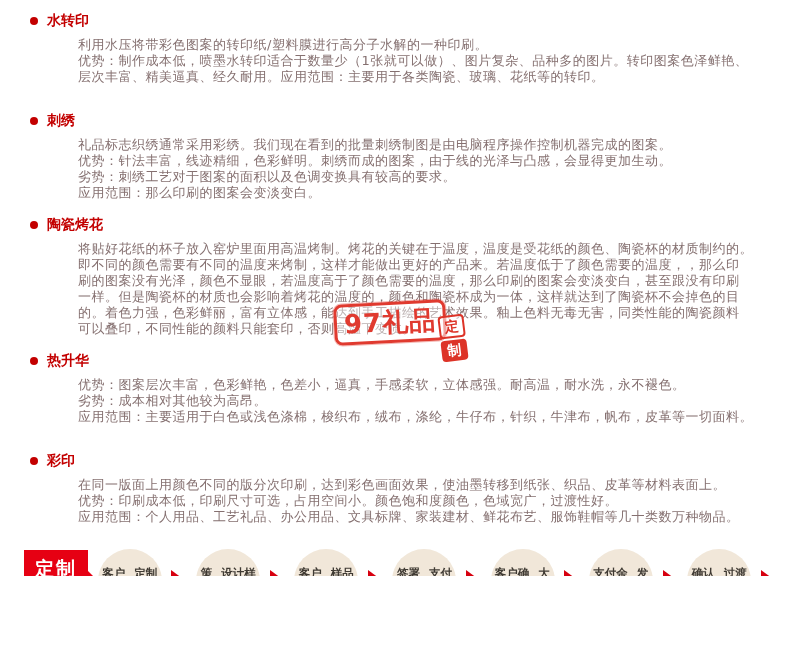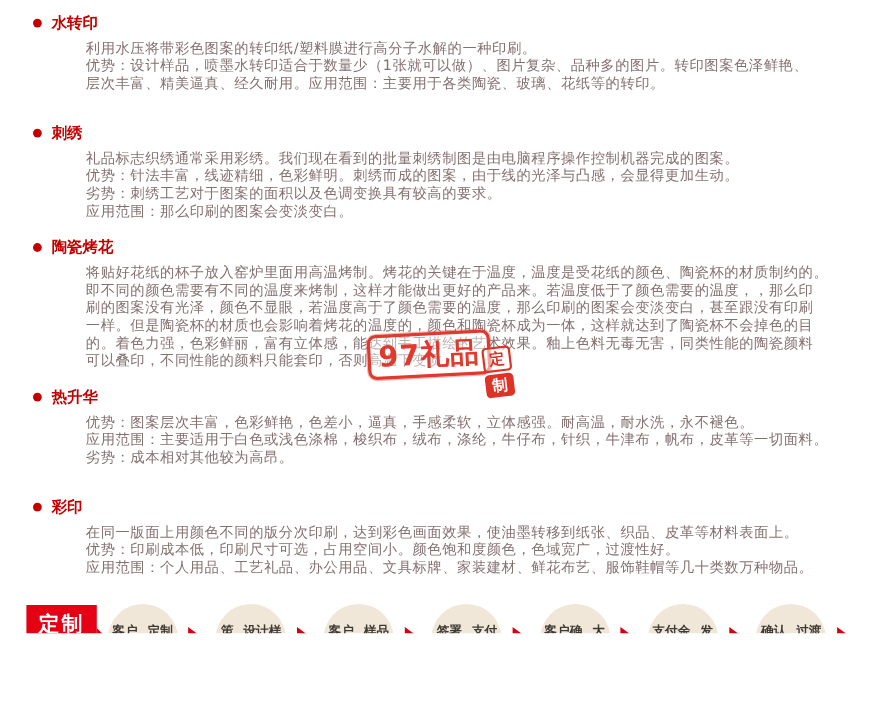--- a/index.html
+++ b/index.html
@@ -48,21 +48,21 @@
 
 <div class="page">
 
   <div class="section" style="top:12px">
     <div class="sec-title">
       <span class="bullet"></span>
       <span>水转印</span>
     </div>
     <div class="sec-body">
       <div class="line">利用水压将带彩色图案的转印纸/塑料膜进行高分子水解的一种印刷。</div>
-      <div class="line">优势：设计样品，喷墨水转印适合于数量少（1张就可以做）、图片复杂、品种多的图片。转印图案色泽鲜艳、</div>
+      <div class="line">优势：制作成本低，喷墨水转印适合于数量少（1张就可以做）、图片复杂、品种多的图片。转印图案色泽鲜艳、</div>
       <div class="line">层次丰富、精美逼真、经久耐用。应用范围：主要用于各类陶瓷、玻璃、花纸等的转印。</div>
     </div>
   </div>
 
   <div class="section" style="top:112px">
     <div class="sec-title">
       <span class="bullet"></span>
       <span>刺绣</span>
     </div>
     <div class="sec-body">
@@ -88,22 +88,22 @@
     </div>
   </div>
 
   <div class="section" style="top:352px">
     <div class="sec-title">
       <span class="bullet"></span>
       <span>热升华</span>
     </div>
     <div class="sec-body">
       <div class="line">优势：图案层次丰富，色彩鲜艳，色差小，逼真，手感柔软，立体感强。耐高温，耐水洗，永不褪色。</div>
+      <div class="line">劣势：成本相对其他较为高昂。</div>
       <div class="line">应用范围：主要适用于白色或浅色涤棉，梭织布，绒布，涤纶，牛仔布，针织，牛津布，帆布，皮革等一切面料。</div>
-      <div class="line">劣势：成本相对其他较为高昂。</div>
     </div>
   </div>
 
   <div class="section" style="top:452px">
     <div class="sec-title">
       <span class="bullet"></span>
       <span>彩印</span>
     </div>
     <div class="sec-body">
       <div class="line">在同一版面上用颜色不同的版分次印刷，达到彩色画面效果，使油墨转移到纸张、织品、皮革等材料表面上。</div>

